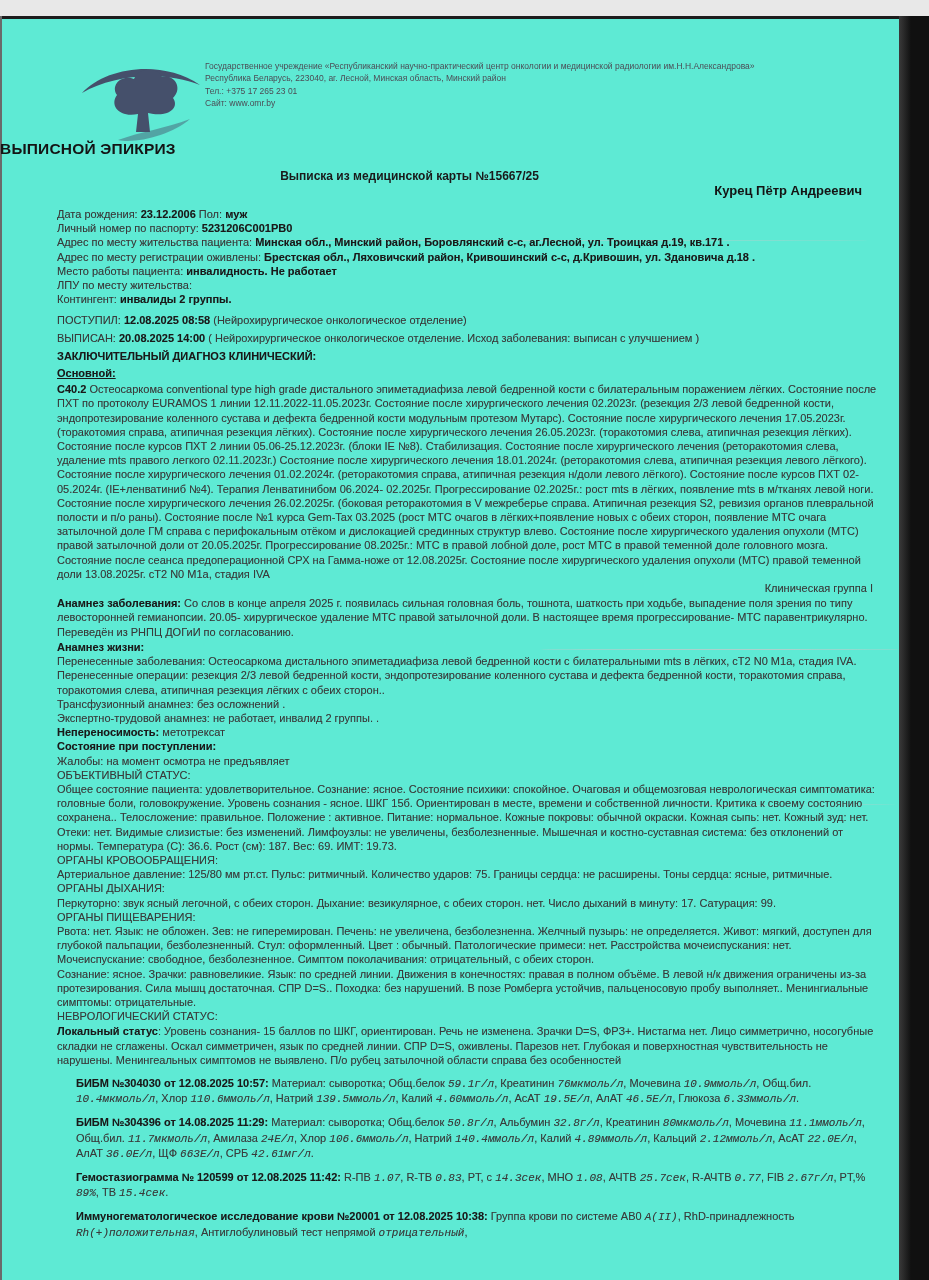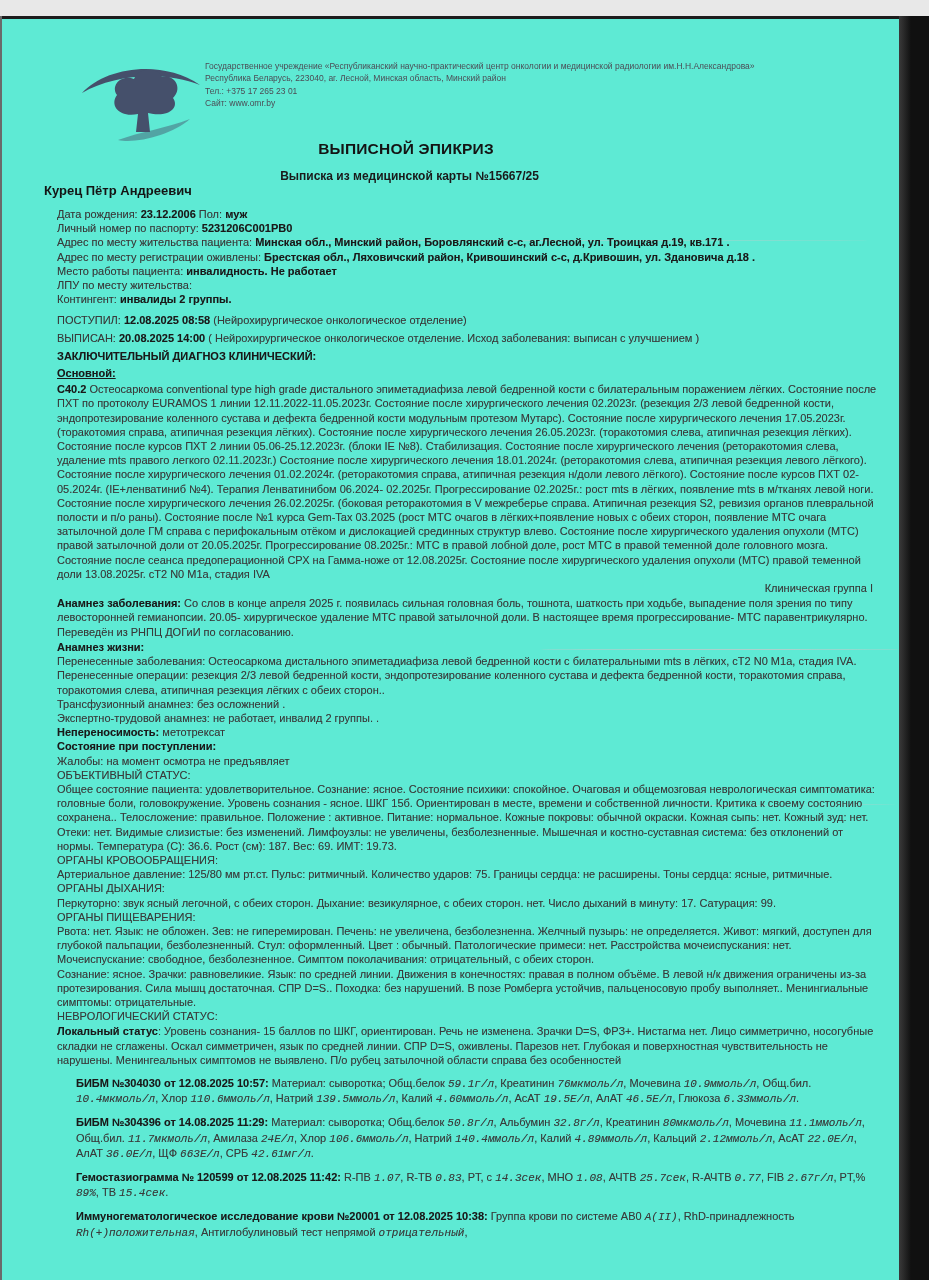--- a/index.html
+++ b/index.html
@@ -14,23 +14,23 @@
   .edge-left{position:absolute;top:0;left:0;width:2px;height:100%;background:#6a6a6a;}
   .edge-bottom{position:absolute;bottom:0;left:0;width:100%;height:2px;background:#9a9a9a;}
   .artifact{position:absolute;border-top:1px solid #c9c9c9;opacity:.7;border-radius:50%/100% 100% 0 0;}
   .artifact-1{top:224px;left:60px;width:810px;opacity:.45;}
   .artifact-2{top:633px;left:540px;width:360px;}
   .artifact-3{top:789px;left:560px;width:340px;transform:rotate(-.4deg);}
   
   .logo{position:absolute;left:78px;top:42px;}
   .org-info{position:absolute;left:205px;top:44px;width:560px;font-size:8.5px;line-height:1.45;color:#4c4c55;}
   
-  .doc-title{position:absolute;top:124px;left:0;width:812px;text-align:center;font-size:15.5px;font-weight:bold;color:#141414;letter-spacing:.2px;}
+  .doc-title{position:absolute;top:124px;left:0;width:812px;text-align:left;font-size:15.5px;font-weight:bold;color:#141414;letter-spacing:.2px;}
   .doc-subtitle{position:absolute;top:153px;left:0;width:819px;text-align:center;font-size:12px;font-weight:bold;color:#1a1a1a;}
-  .doc-patient{position:absolute;top:167px;left:0;width:862px;text-align:left;font-size:13px;font-weight:bold;color:#141414;padding-left:44px;}
+  .doc-patient{position:absolute;top:167px;left:0;width:862px;text-align:right;font-size:13px;font-weight:bold;color:#141414;}
   
   .doc-body{position:absolute;left:57px;top:191px;width:822px;}
   .line{font-size:11px;line-height:14.2px;color:#3a3a3a;text-shadow:0 0 .4px rgba(40,40,40,.35);}
   .line .b{font-weight:bold;color:#191919;}
   .line .i{font-style:italic;font-family:Liberation Mono, monospace;}
   .line .u{text-decoration:underline;}
   .line.right{text-align:right;padding-right:6px;}
   .line.lab{margin-left:19px;margin-top:9px;}
 </style>
 </head>

